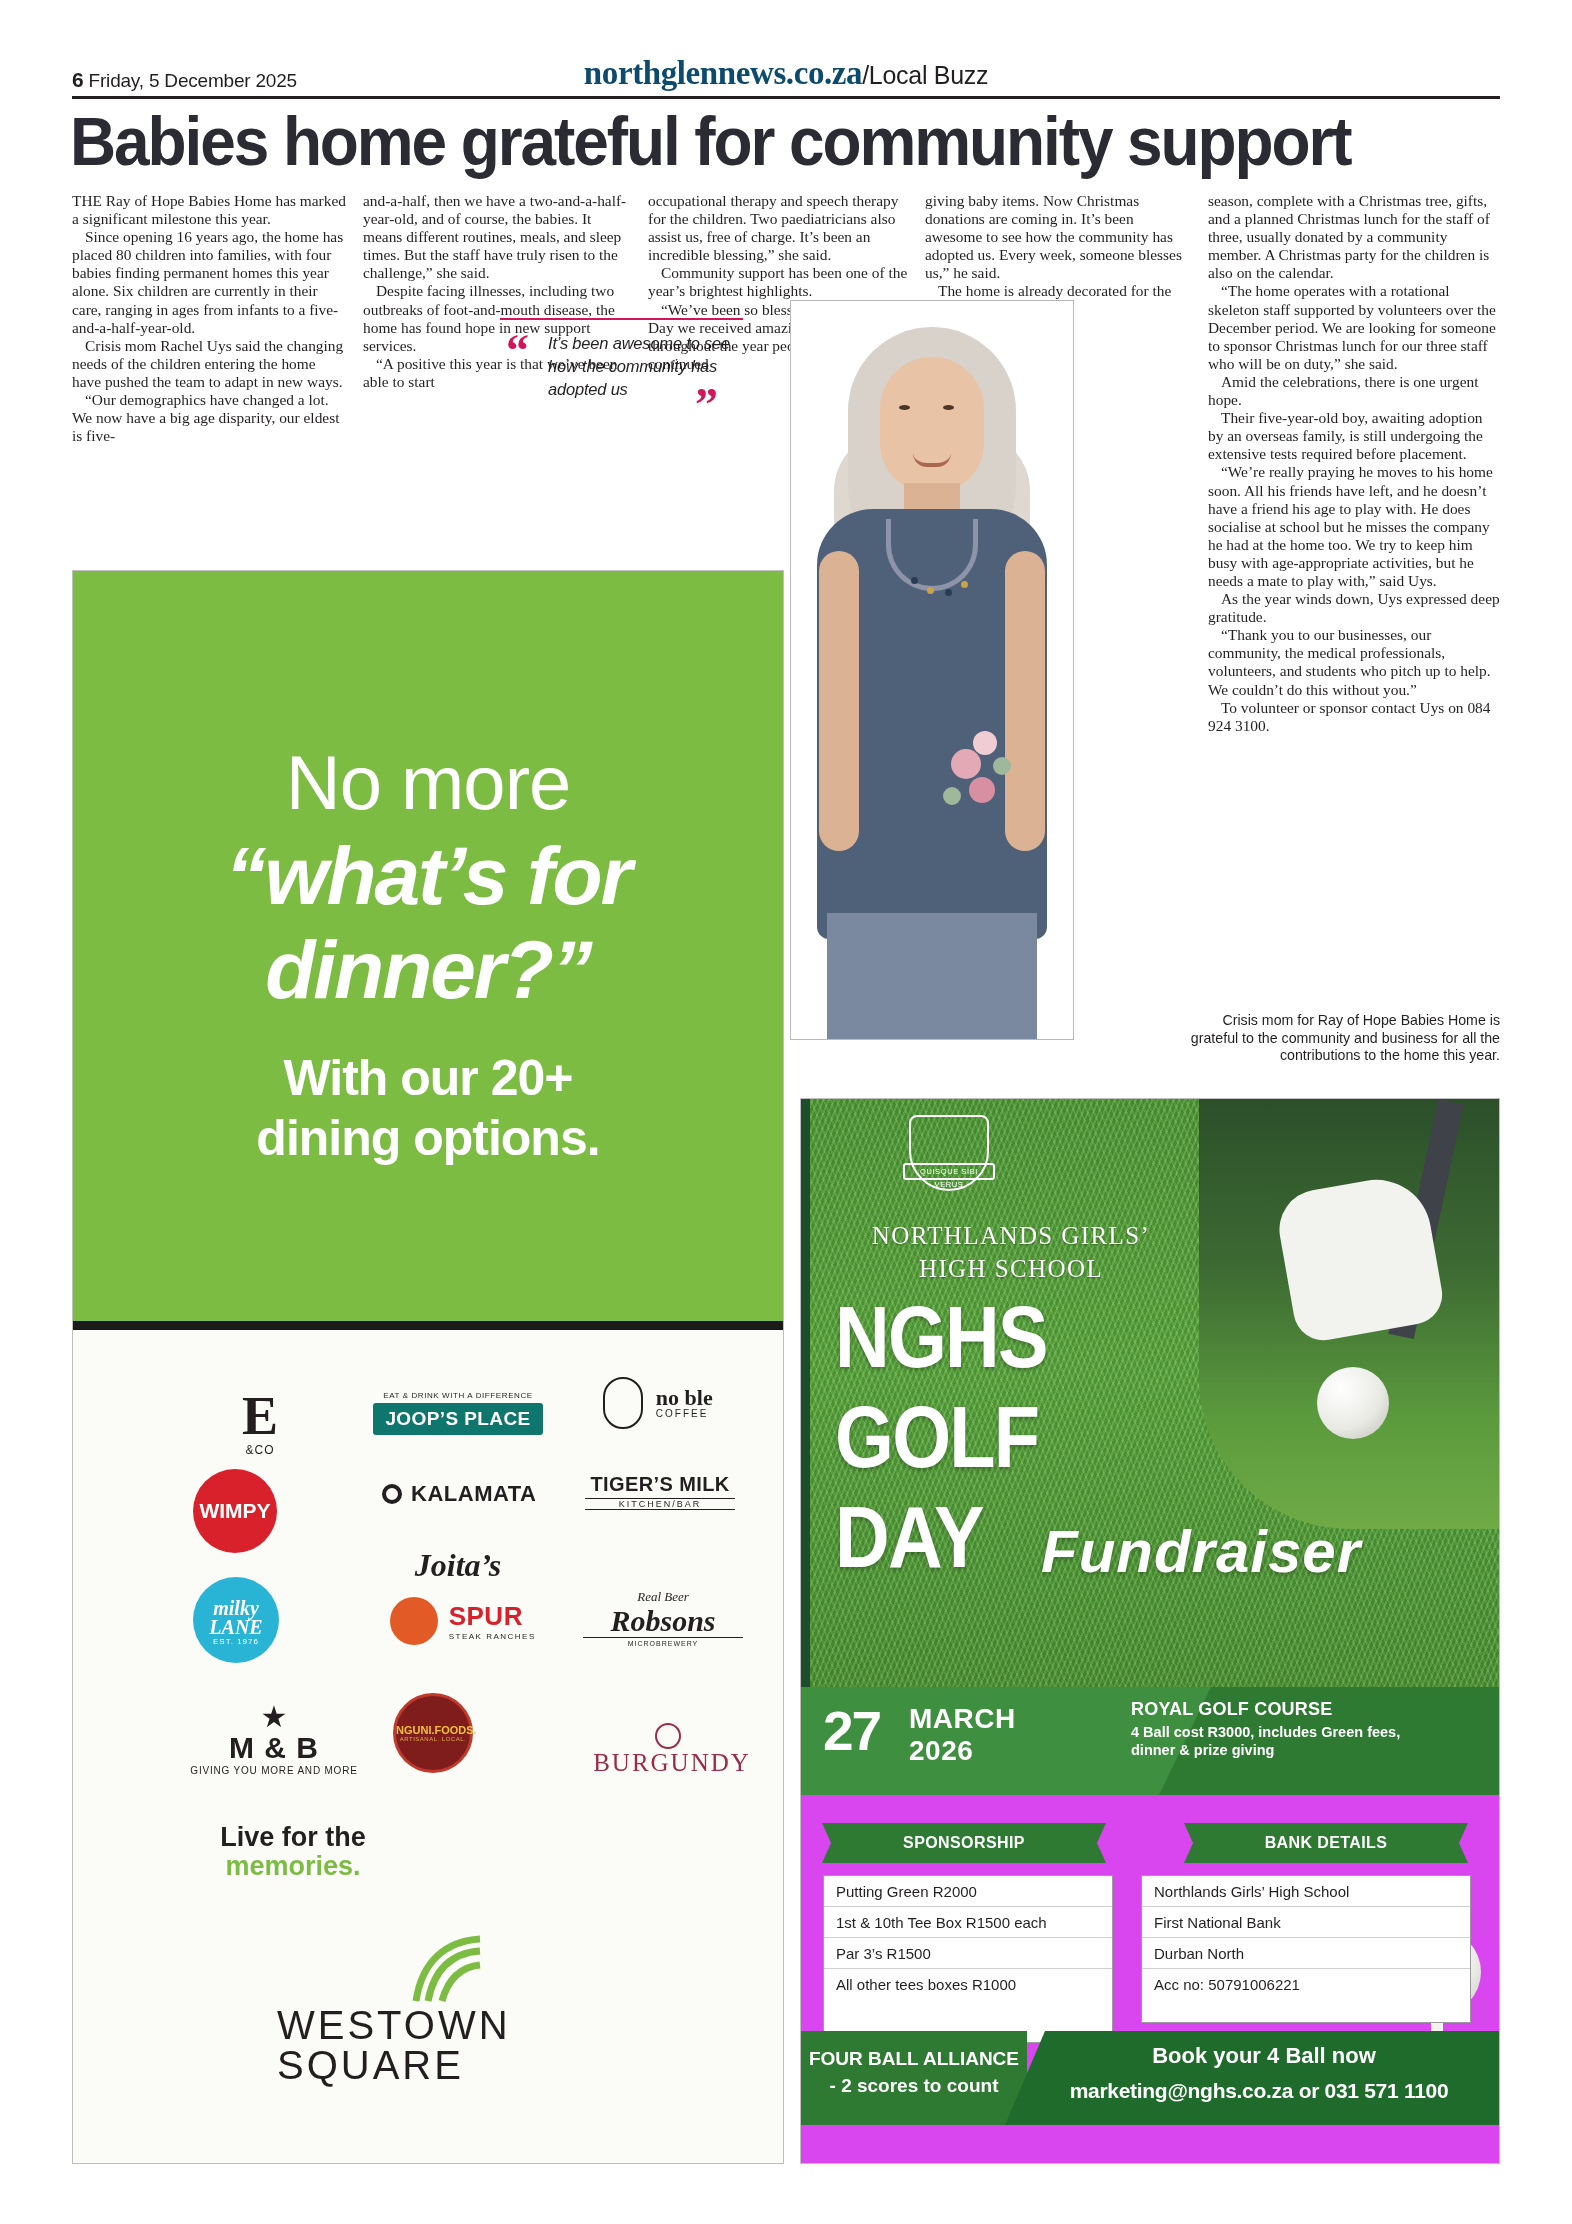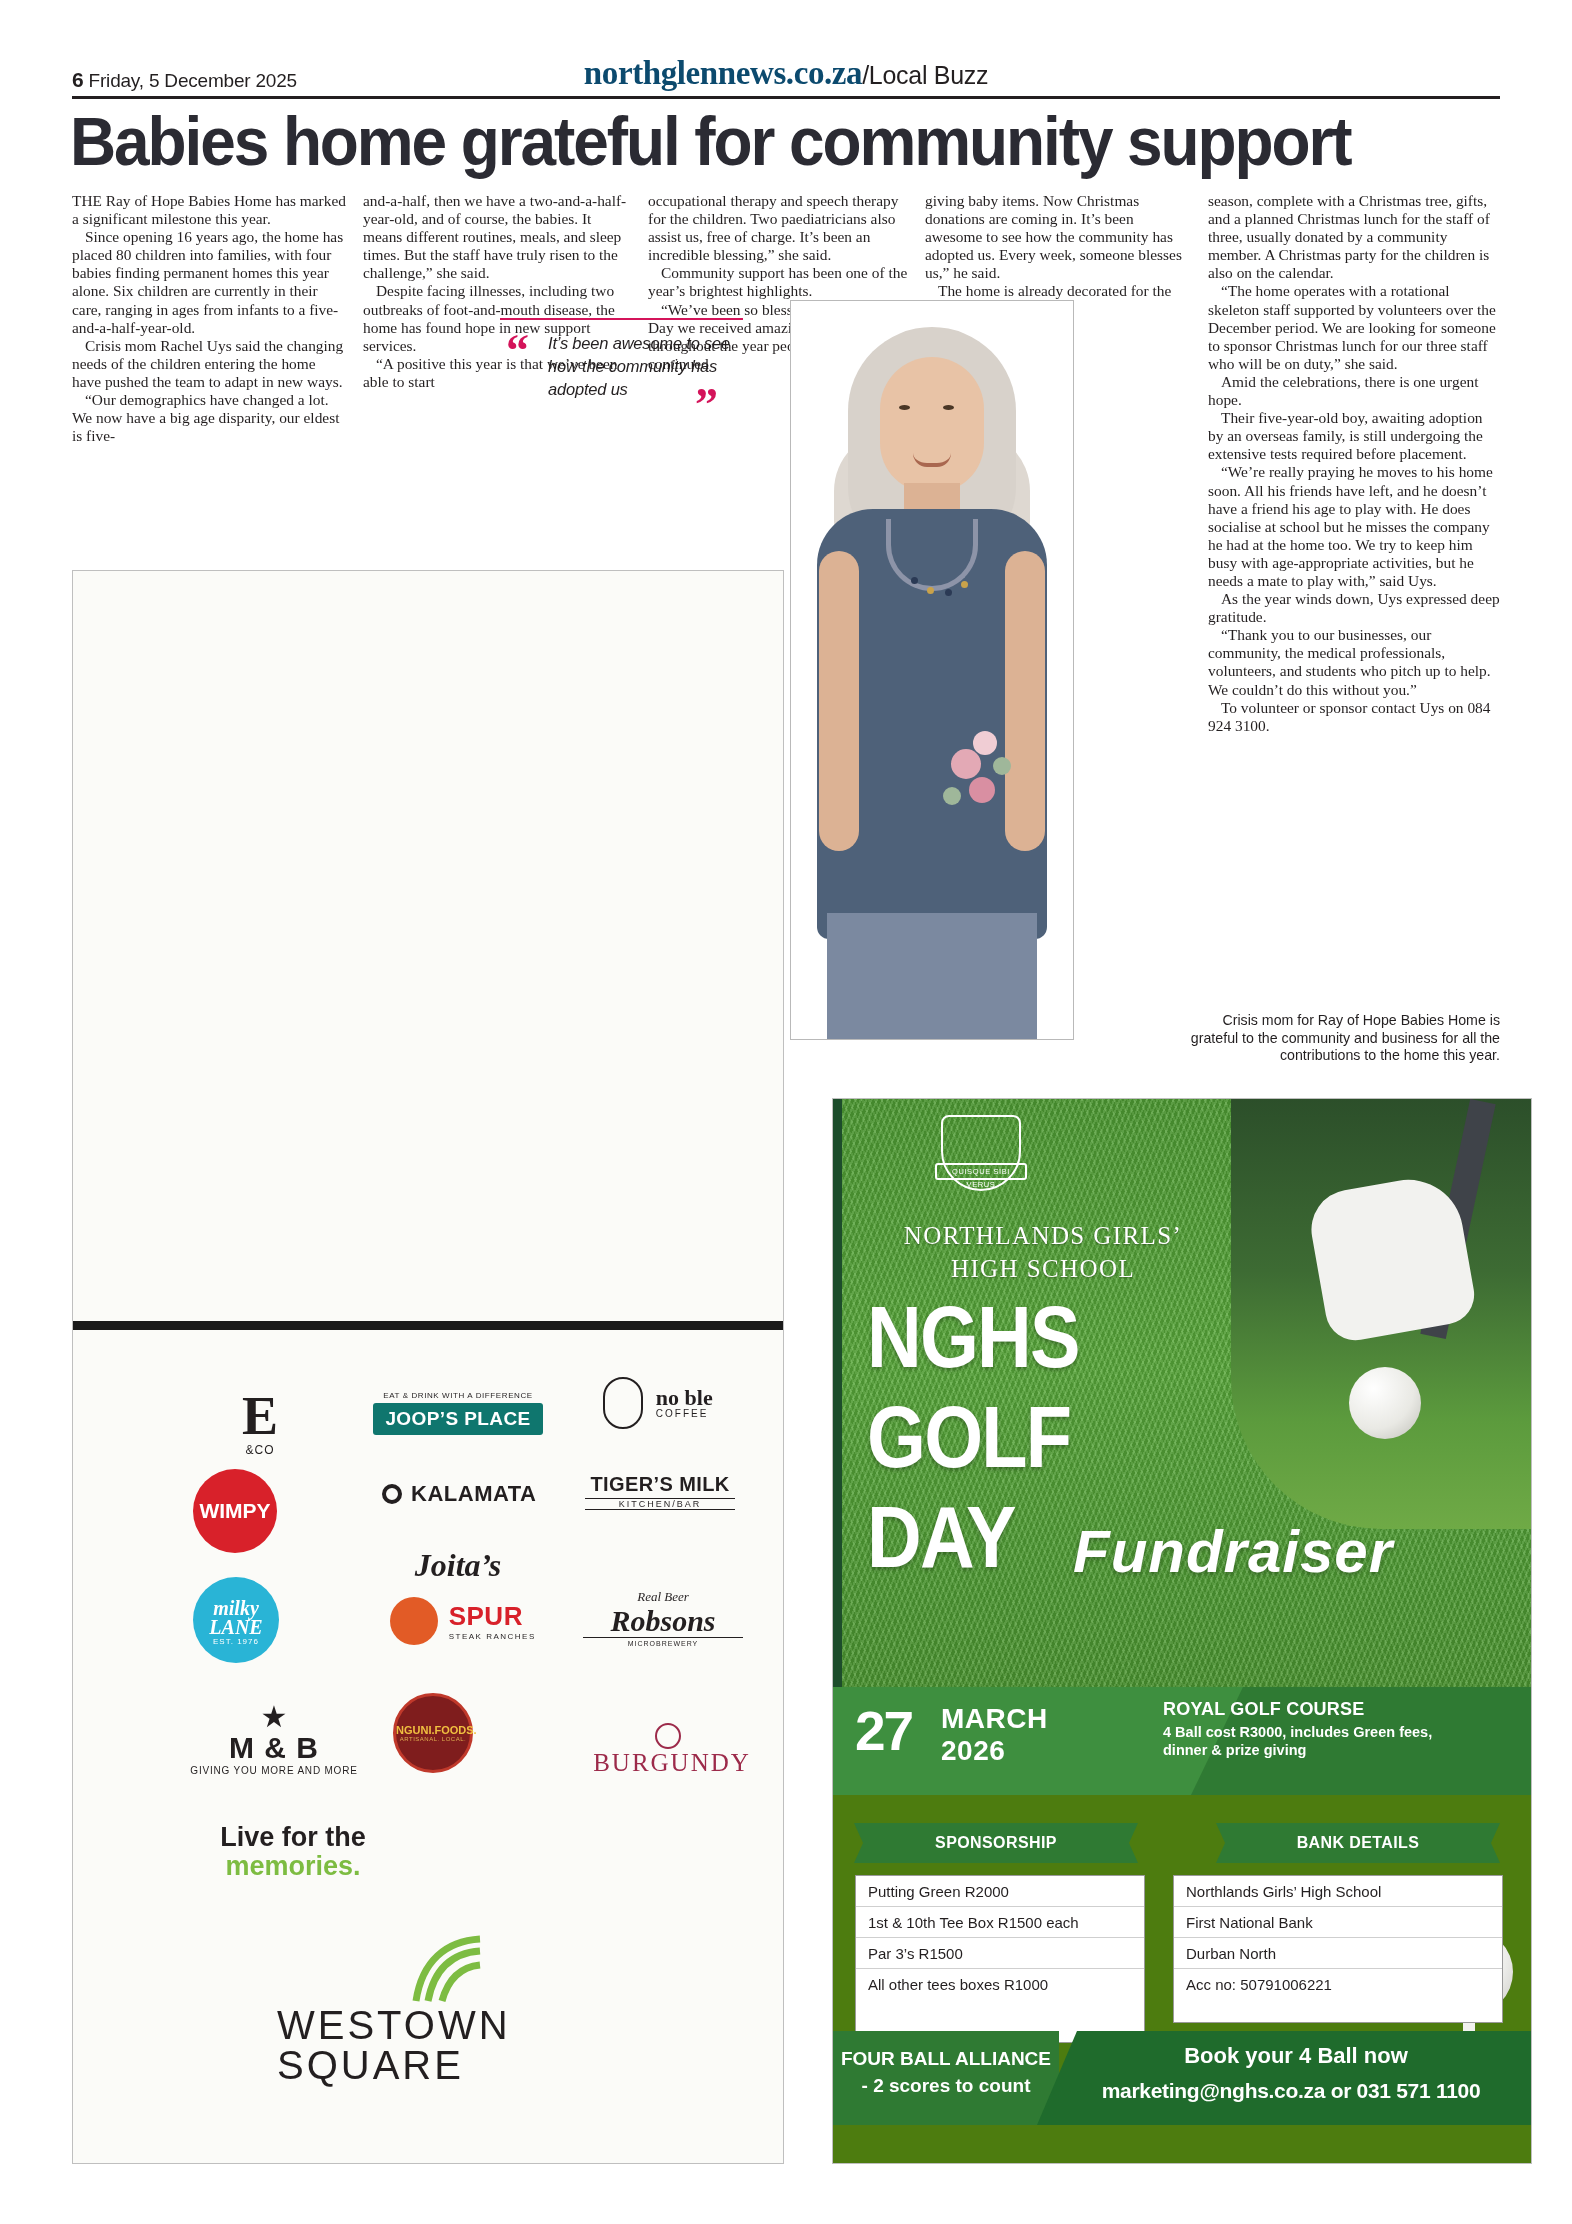--- a/index.html
+++ b/index.html
@@ -166,22 +166,22 @@
   .lg-ngun  { left:320px; top:352px; }
   .lg-burg  { left:500px; top:382px; width:190px; }
   .lg-live  { left:110px; top:482px; width:220px; }
   .lg-barn  { left:400px; top:462px; width:280px; }
   .lg-west  { left:190px; top:592px; width:370px; }
 
   .circle { border-radius:50%; display:block; }
 
   
   .ad-golf {
-    position:absolute; left:832px; top:1098px; width:700px; height:1066px;
-    border:1px solid #bfbfbf; overflow:hidden; background:#4d7c0f;
+    position:absolute; left:800px; top:1098px; width:700px; height:1066px;
+    border:1px solid #bfbfbf; overflow:hidden; background:#d946ef;
   }
   .gf-grass {
     position:absolute; left:0; top:0; width:100%; height:588px;
     background:
       repeating-linear-gradient(112deg, rgba(255,255,255,.10) 0 2px, rgba(0,0,0,.07) 2px 5px),
       repeating-linear-gradient(68deg, rgba(255,255,255,.08) 0 2px, rgba(0,0,0,.06) 2px 6px),
       linear-gradient(180deg,#4e9b33 0%,#58a83a 45%,#4a9530 100%);
   }
   .gf-border { position:absolute; left:0; top:0; width:9px; height:588px; background:#1d4d2b;}
   .gf-crest { position:absolute; left:102px; top:16px; width:92px; height:96px; }
@@ -370,20 +370,27 @@
         <span class="fl" style="left:0px;top:56px;width:18px;height:18px;background:#9fb79a;"></span>
         <span class="fl" style="left:50px;top:26px;width:18px;height:18px;background:#9fb79a;"></span>
       </div>
       <div class="ph-pants"></div>
     </div>
   </div>
 
   <div class="caption">Crisis mom for Ray of Hope Babies Home is grateful to the community and business for all the contributions to the home this year.</div>
 
   <div class="ad-westown">
+    <div class="wt-green">
+      <div class="wt-l1">No more</div>
+      <div class="wt-l2">“what’s for</div>
+      <div class="wt-l3">dinner?”</div>
+      <div class="wt-l4">With our 20+</div>
+      <div class="wt-l5">dining options.</div>
+    </div>
     <div class="wt-green-rule"></div>
 
     <div class="logo-grid">
 
       <div class="lg lg-eco">
         <div style="font-family:'Liberation Serif',serif;font-size:54px;font-weight:bold;color:#231f20;line-height:54px;">E</div>
         <div style="font-size:12px;color:#231f20;letter-spacing:1px;">&amp;CO</div>
       </div>
 
       <div class="lg lg-joops">

